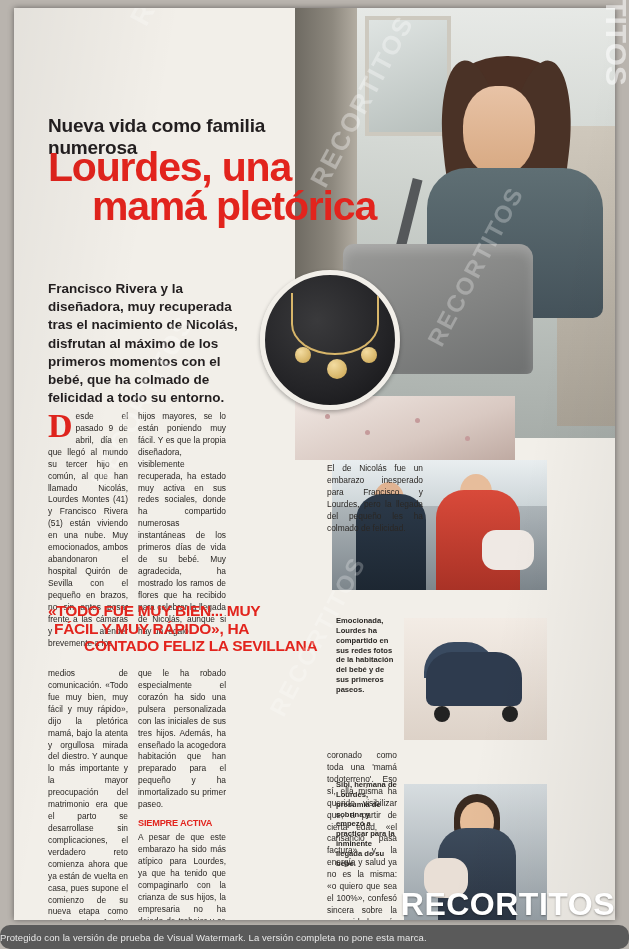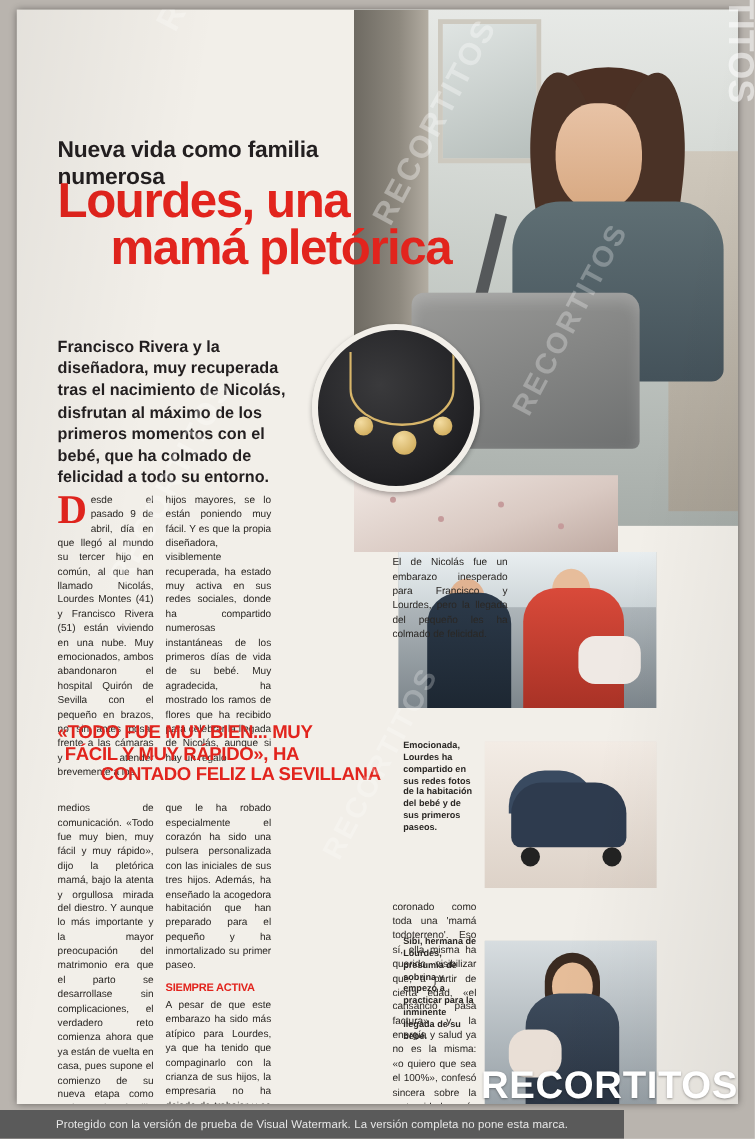--- a/index.html
+++ b/index.html
@@ -230,24 +230,25 @@
     text-shadow:0 1px 2px rgba(0,0,0,.35);
   }
   #sidewm{
     position:absolute; right:-4px; top:86px;
     font-size:30px; font-weight:bold; color:rgba(255,255,255,.55);
     transform:rotate(90deg); transform-origin:right top;
   }
 
   
   #protbar{
-    position:absolute; left:0; bottom:0; width:520px; height:24px;
+    position:absolute; left:0; bottom:0; width:629px; height:24px;
     background:#5a5a5a; color:#e8e8e8;
-    font-size:9.5px; display:flex; align-items:center; justify-content:center;
+    font-size:9.5px; display:flex; align-items:center; 
     letter-spacing:.1px;
+    border-radius:10px;
   }
 </style>
 </head>
 <body>
 
 <div id="scan">
 
   <div class="photo" id="hero">
     <div class="wallpaper"></div>
     <div class="doorframe"></div>

